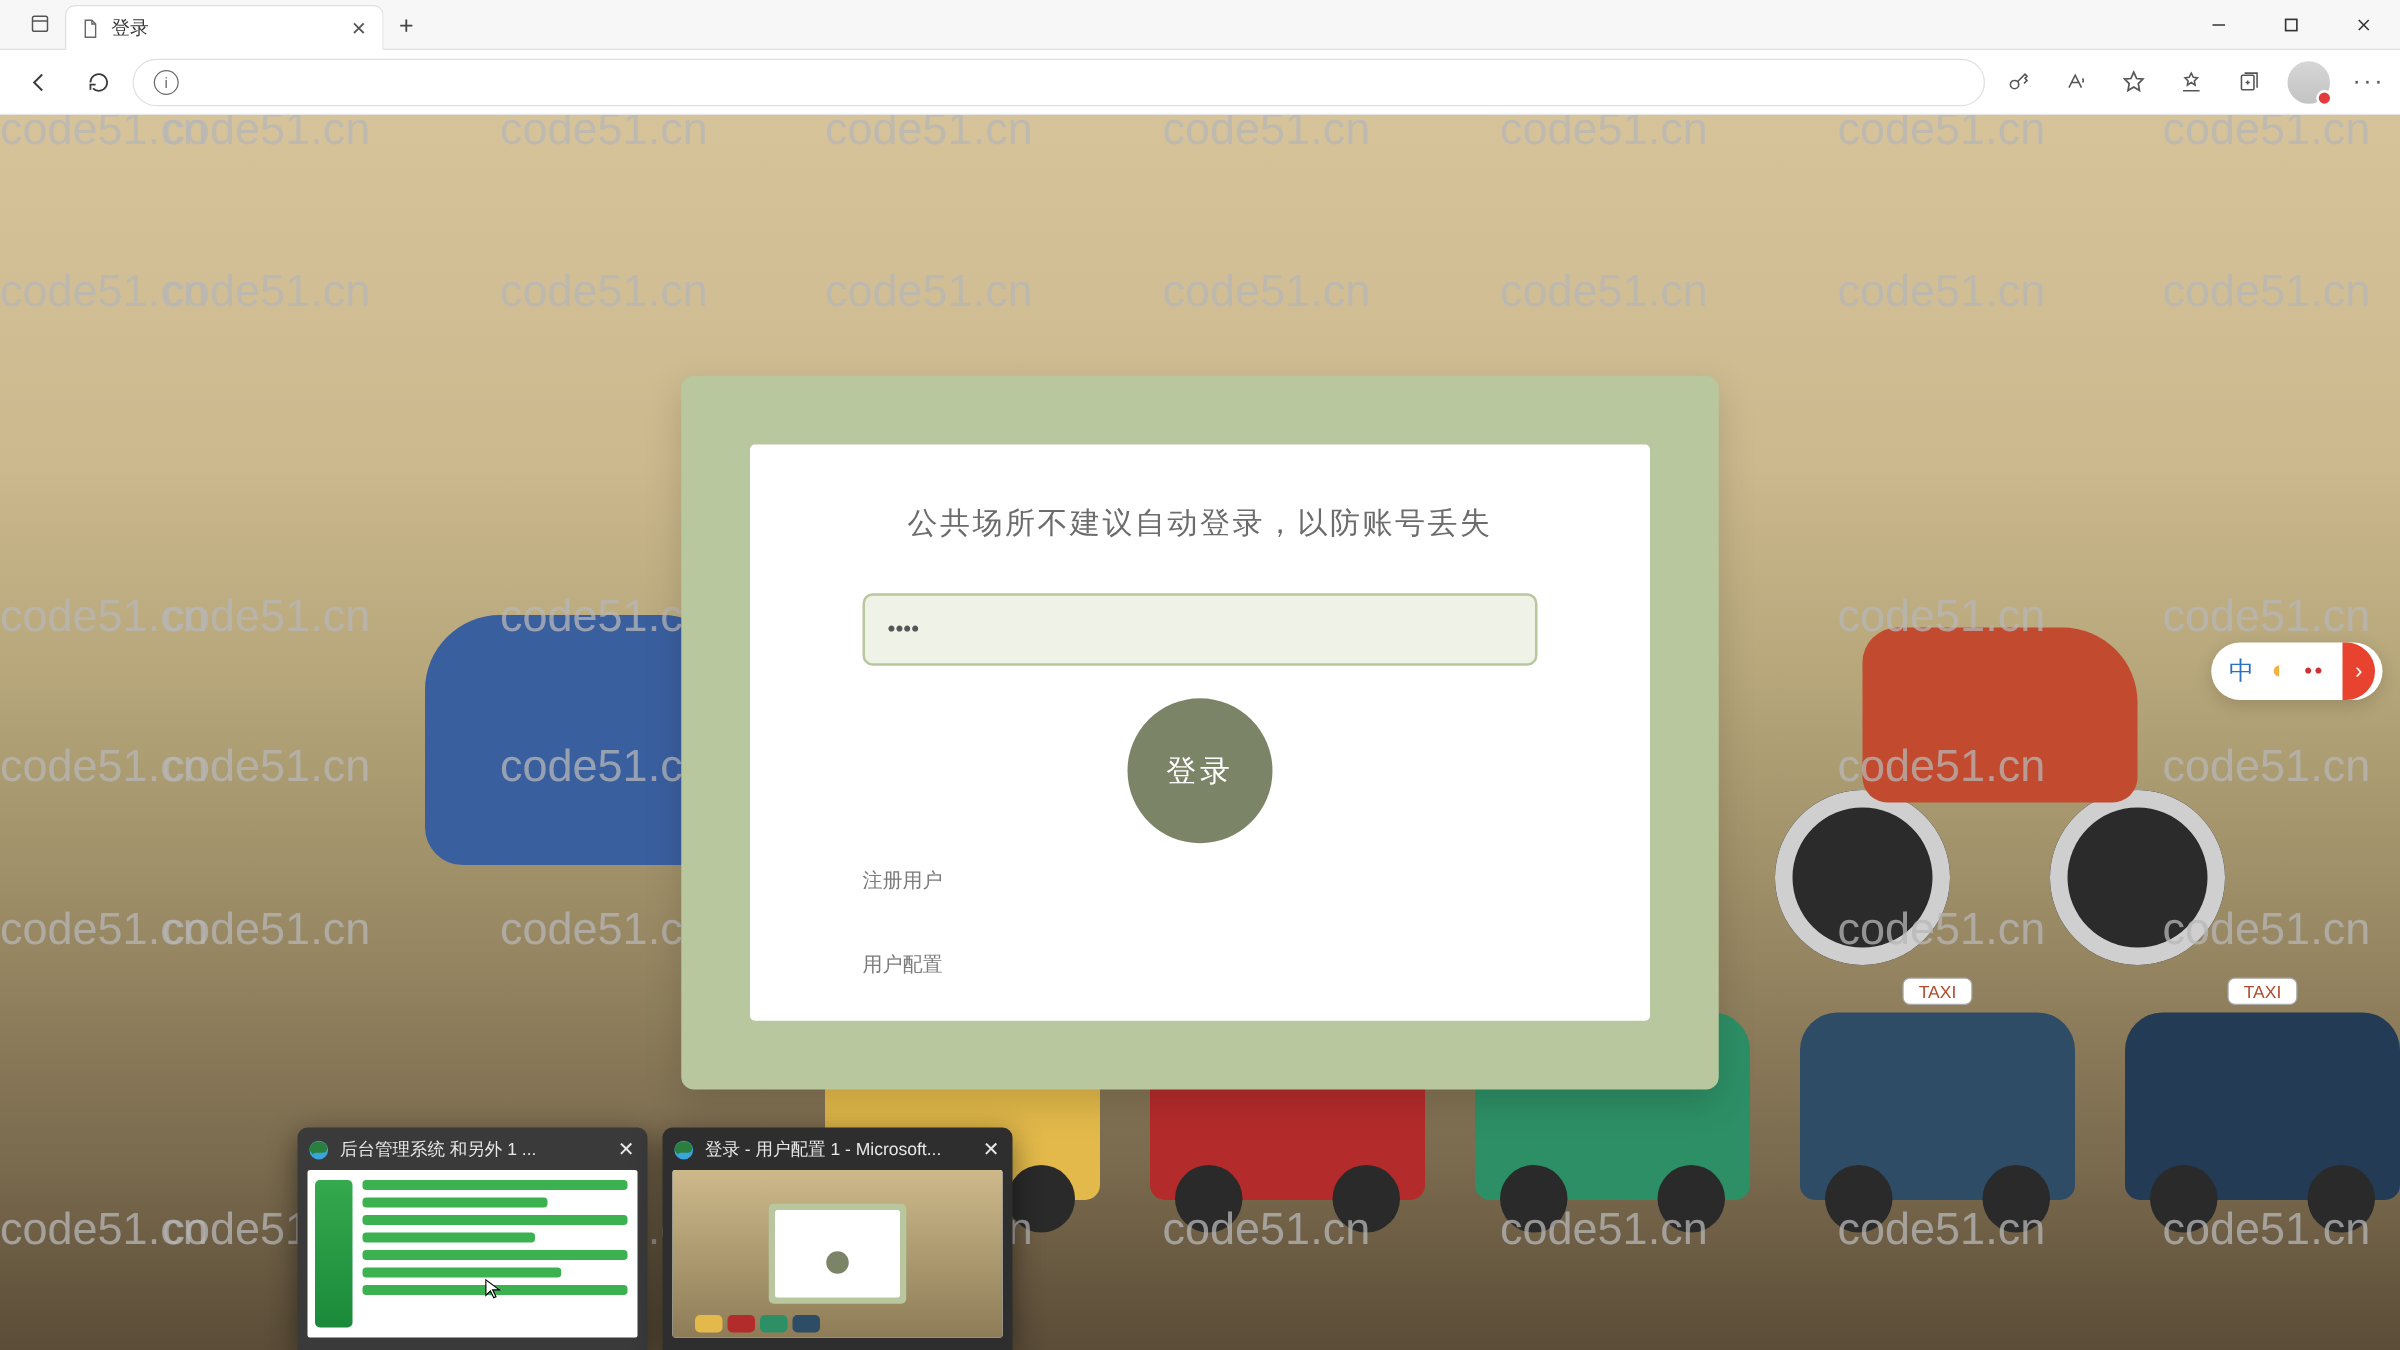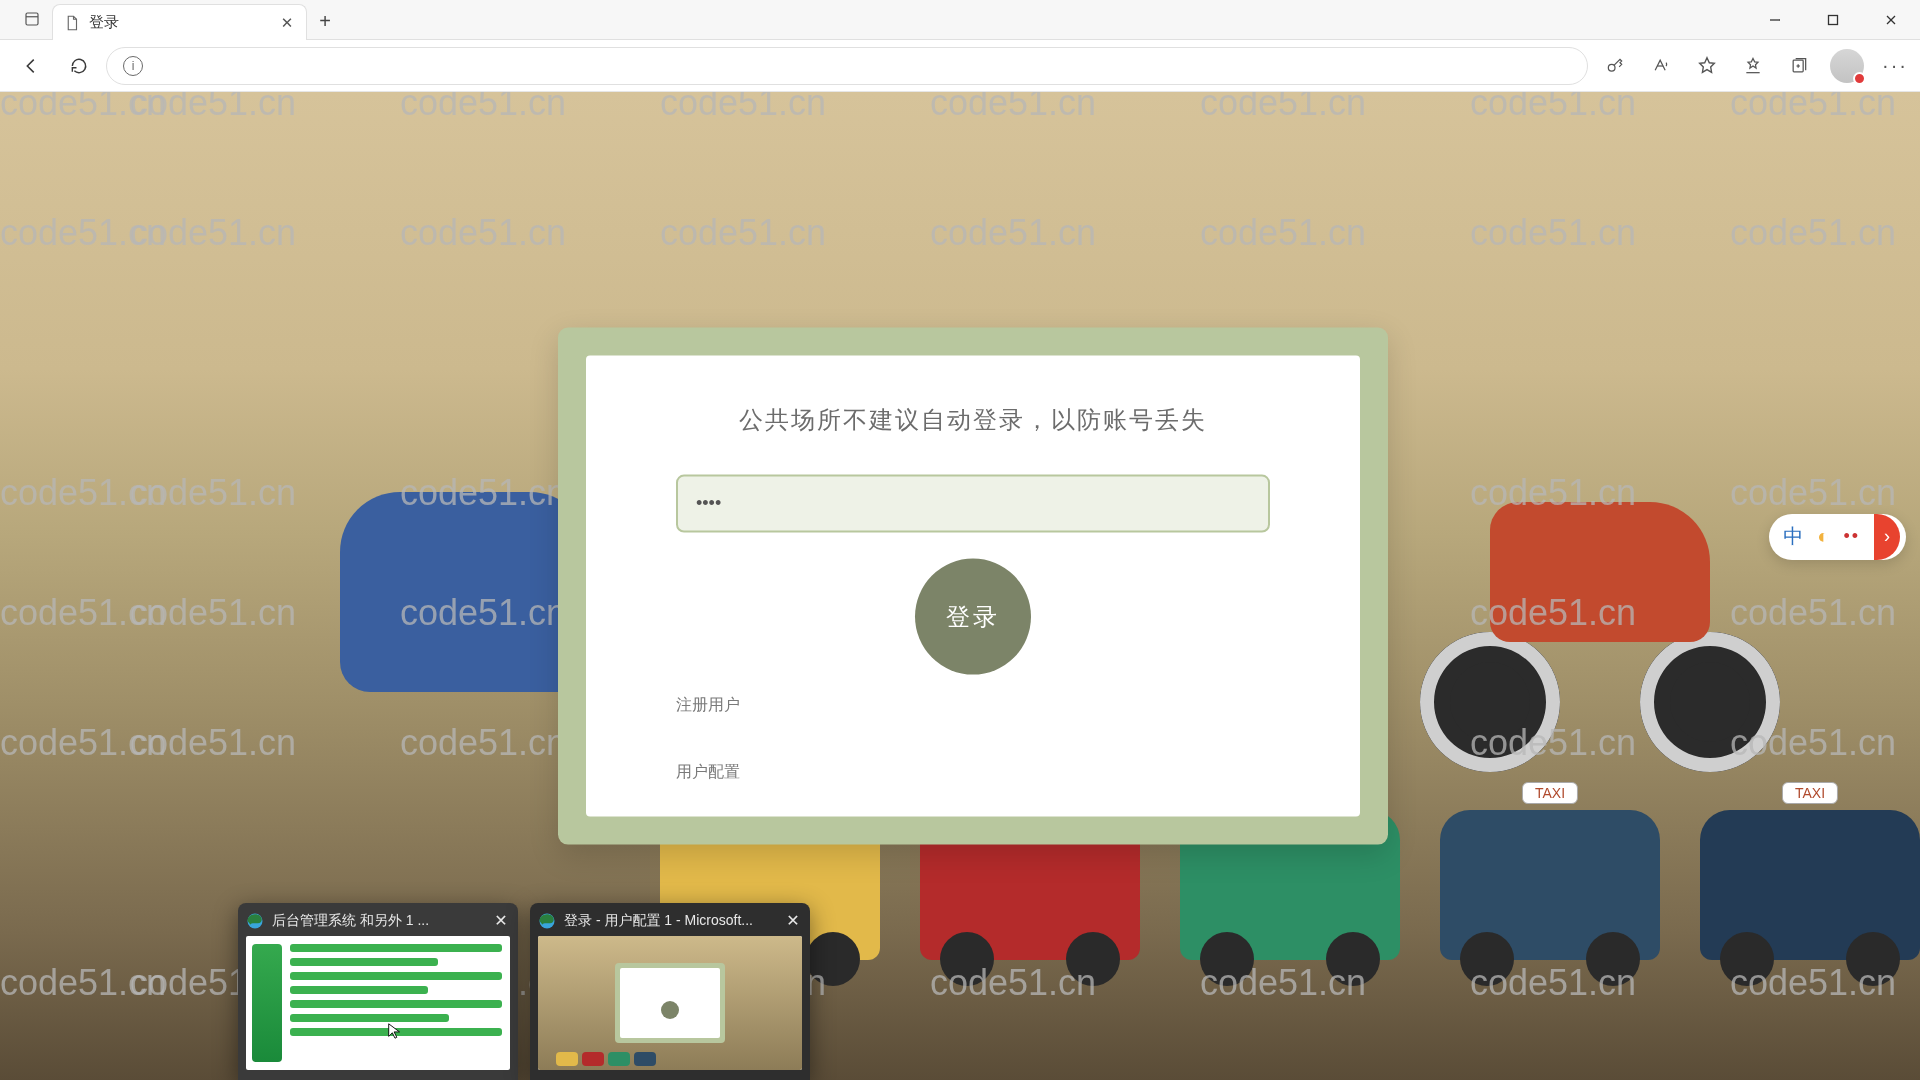--- a/index.html
+++ b/index.html
@@ -64,23 +64,22 @@
   .t-blue   { background: #2e4c66; }
   .t-blue2  { background: #233b55; }
 
   
   .wm-layer { position: absolute; inset: 0; pointer-events: none; }
   .wm { position: absolute; color: #b7b7b7; font-size: 36px; font-weight: 300; opacity: 0.75; white-space: nowrap; }
 
   
   .login-outer {
     position: absolute; left: 50%; top: 50%; transform: translate(-50%,-50%);
-    width: 830px; background: #b8c79e; border-radius: 10px; padding: 28px;
+    width: 830px; background: #b8c79e; border-radius: 10px; padding: 55px;
     box-shadow: 0 10px 30px rgba(0,0,0,0.15);
-    margin-left: 13px;
   }
   .login-inner { background: #fff; border-radius: 4px; padding: 44px 90px 34px; }
   .login-notice { text-align: center; color: #6c6c6c; font-size: 24px; line-height: 1.7; letter-spacing: 2px; margin-bottom: 34px; }
   .login-field {
     width: 100%; height: 58px; border: 2px solid #b8c79e; border-radius: 8px;
     background: #eef2e7; padding: 0 18px; font-size: 18px; color: #555;
     display: flex; align-items: center; margin-bottom: 26px;
   }
   .login-field input { border: none; outline: none; background: transparent; width: 100%; font-size: 18px; color: #555; }
   .login-btn {

